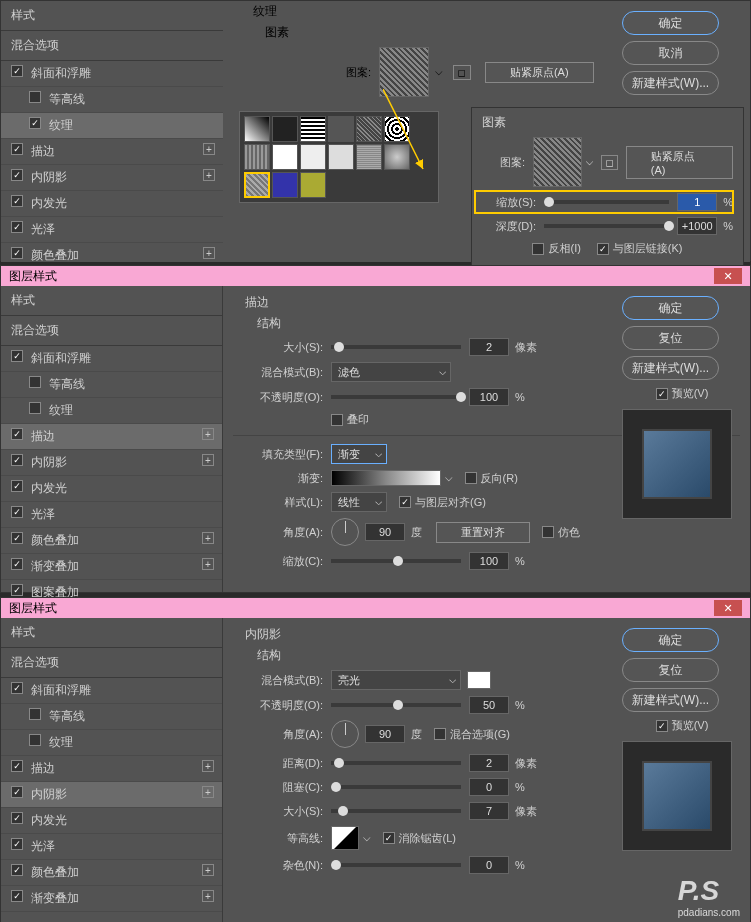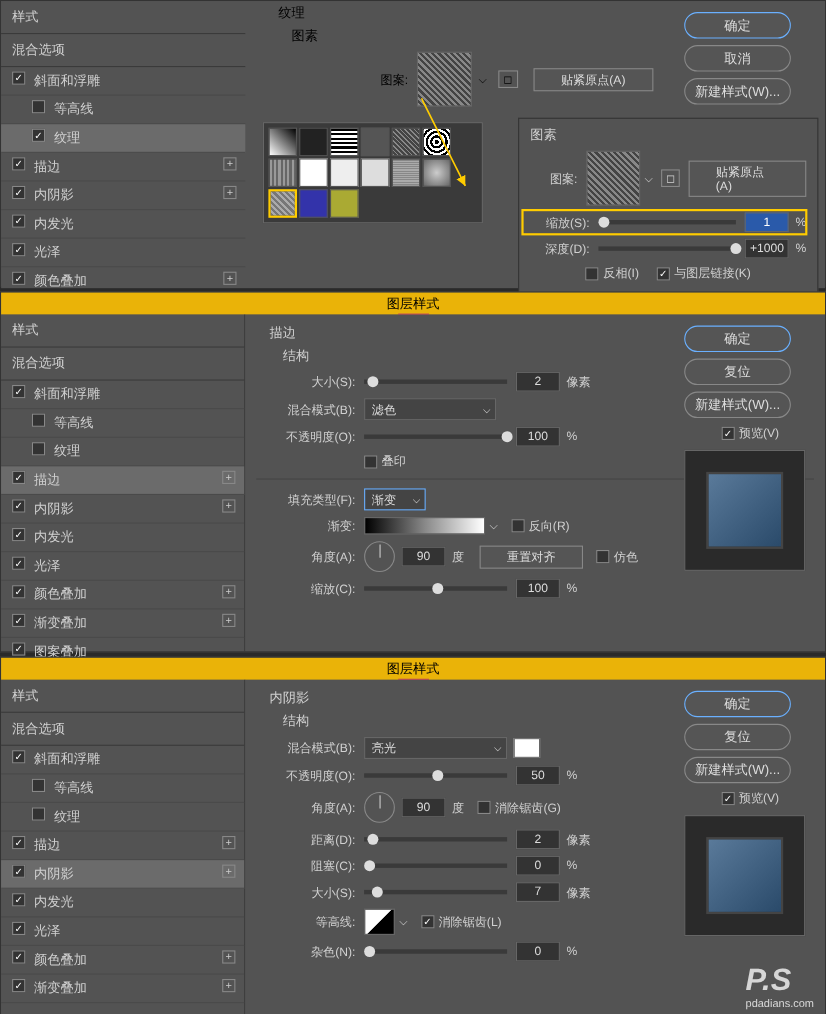--- a/index.html
+++ b/index.html
@@ -1,20 +1,20 @@
 <!DOCTYPE html>
 <html><head>
 <meta charset="utf-8">
 <style>
 * { box-sizing: border-box; margin: 0; padding: 0; font-family: "Microsoft YaHei", sans-serif; }
 body { background: #2a2a2a; width: 751px; }
 .panel { background: #535353; position: relative; border: 1px solid #333; }
 .panel1 { height: 261px; }
 .panel2, .panel3 { height: 328px; margin-top: 4px; }
-.titlebar { background: #eab308; color: #000; font-size: 12px; padding: 2px 8px; height: 20px; display: flex; align-items: center; justify-content: space-between; flex-direction: column; }
+.titlebar { background: #f9a8d4; color: #000; font-size: 12px; padding: 2px 8px; height: 20px; display: flex; align-items: center; justify-content: space-between; }
 .close-x { background: #c75050; color: #fff; width: 28px; height: 16px; display: flex; align-items: center; justify-content: center; font-size: 11px; cursor: pointer; }
 .body { display: flex; height: calc(100% - 20px); }
 .sidebar { width: 222px; background: #535353; border-right: 1px solid #3a3a3a; }
 .style-header { color: #d0d0d0; font-size: 12px; padding: 6px 10px; border-bottom: 1px solid #3a3a3a; }
 .blend-opts { color: #d0d0d0; font-size: 12px; padding: 6px 10px; border-bottom: 1px solid #3a3a3a; }
 .style-item { display: flex; padding: 4px 10px; color: #d0d0d0; font-size: 12px; border-bottom: 1px solid #4a4a4a; position: relative; }
 .style-item.selected { background: #6b6b6b; }
 .style-item.sub { padding-left: 28px; }
 .chk { width: 12px; height: 12px; background: #333; border: 1px solid #888; margin-right: 8px; display: flex; align-items: center; justify-content: center; font-size: 9px; color: #fff; }
 .chk.on::before { content: "✓"; }
@@ -283,20 +283,28 @@
       <div class="row">
           <span class="label">渐变:</span>
           <div class="gradient-bar"></div>
           <span style="margin-left:4px;font-size:10px">⌵</span>
           <div class="checkbox-inline" style="margin-left:12px">
             <span class="chk"></span>
             <span>反向(R)</span>
           </div>
         </div>
       <div class="row">
+          <span class="label">样式(L):</span>
+          <div class="dropdown">线性</div>
+          <div class="checkbox-inline" style="margin-left:12px">
+            <span class="chk on"></span>
+            <span>与图层对齐(G)</span>
+          </div>
+        </div>
+      <div class="row">
           <span class="label">角度(A):</span>
           <div class="angle-dial"></div>
           <input class="numfield" value="90" style="">
           <span class="unit">度</span>
           <div class="btn-small" style="margin-left:14px">重置对齐</div>
           <div class="checkbox-inline" style="margin-left:12px">
             <span class="chk"></span>
             <span>仿色</span>
           </div>
         </div>
@@ -392,21 +400,21 @@
           <input class="numfield" value="50" style="">
           <span class="unit">%</span>
         </div>
       <div class="row">
           <span class="label">角度(A):</span>
           <div class="angle-dial"></div>
           <input class="numfield" value="90" style="">
           <span class="unit">度</span>
           <div class="checkbox-inline" style="margin-left:12px">
             <span class="chk"></span>
-            <span>消除锯齿(G)</span>
+            <span>混合选项(G)</span>
           </div>
         </div>
       <div class="row">
           <span class="label">距离(D):</span>
           <div class="slider">
             <div class="slider-handle" style="left:2%"></div>
           </div>
           <input class="numfield" value="2" style="">
           <span class="unit">像素</span>
         </div>

